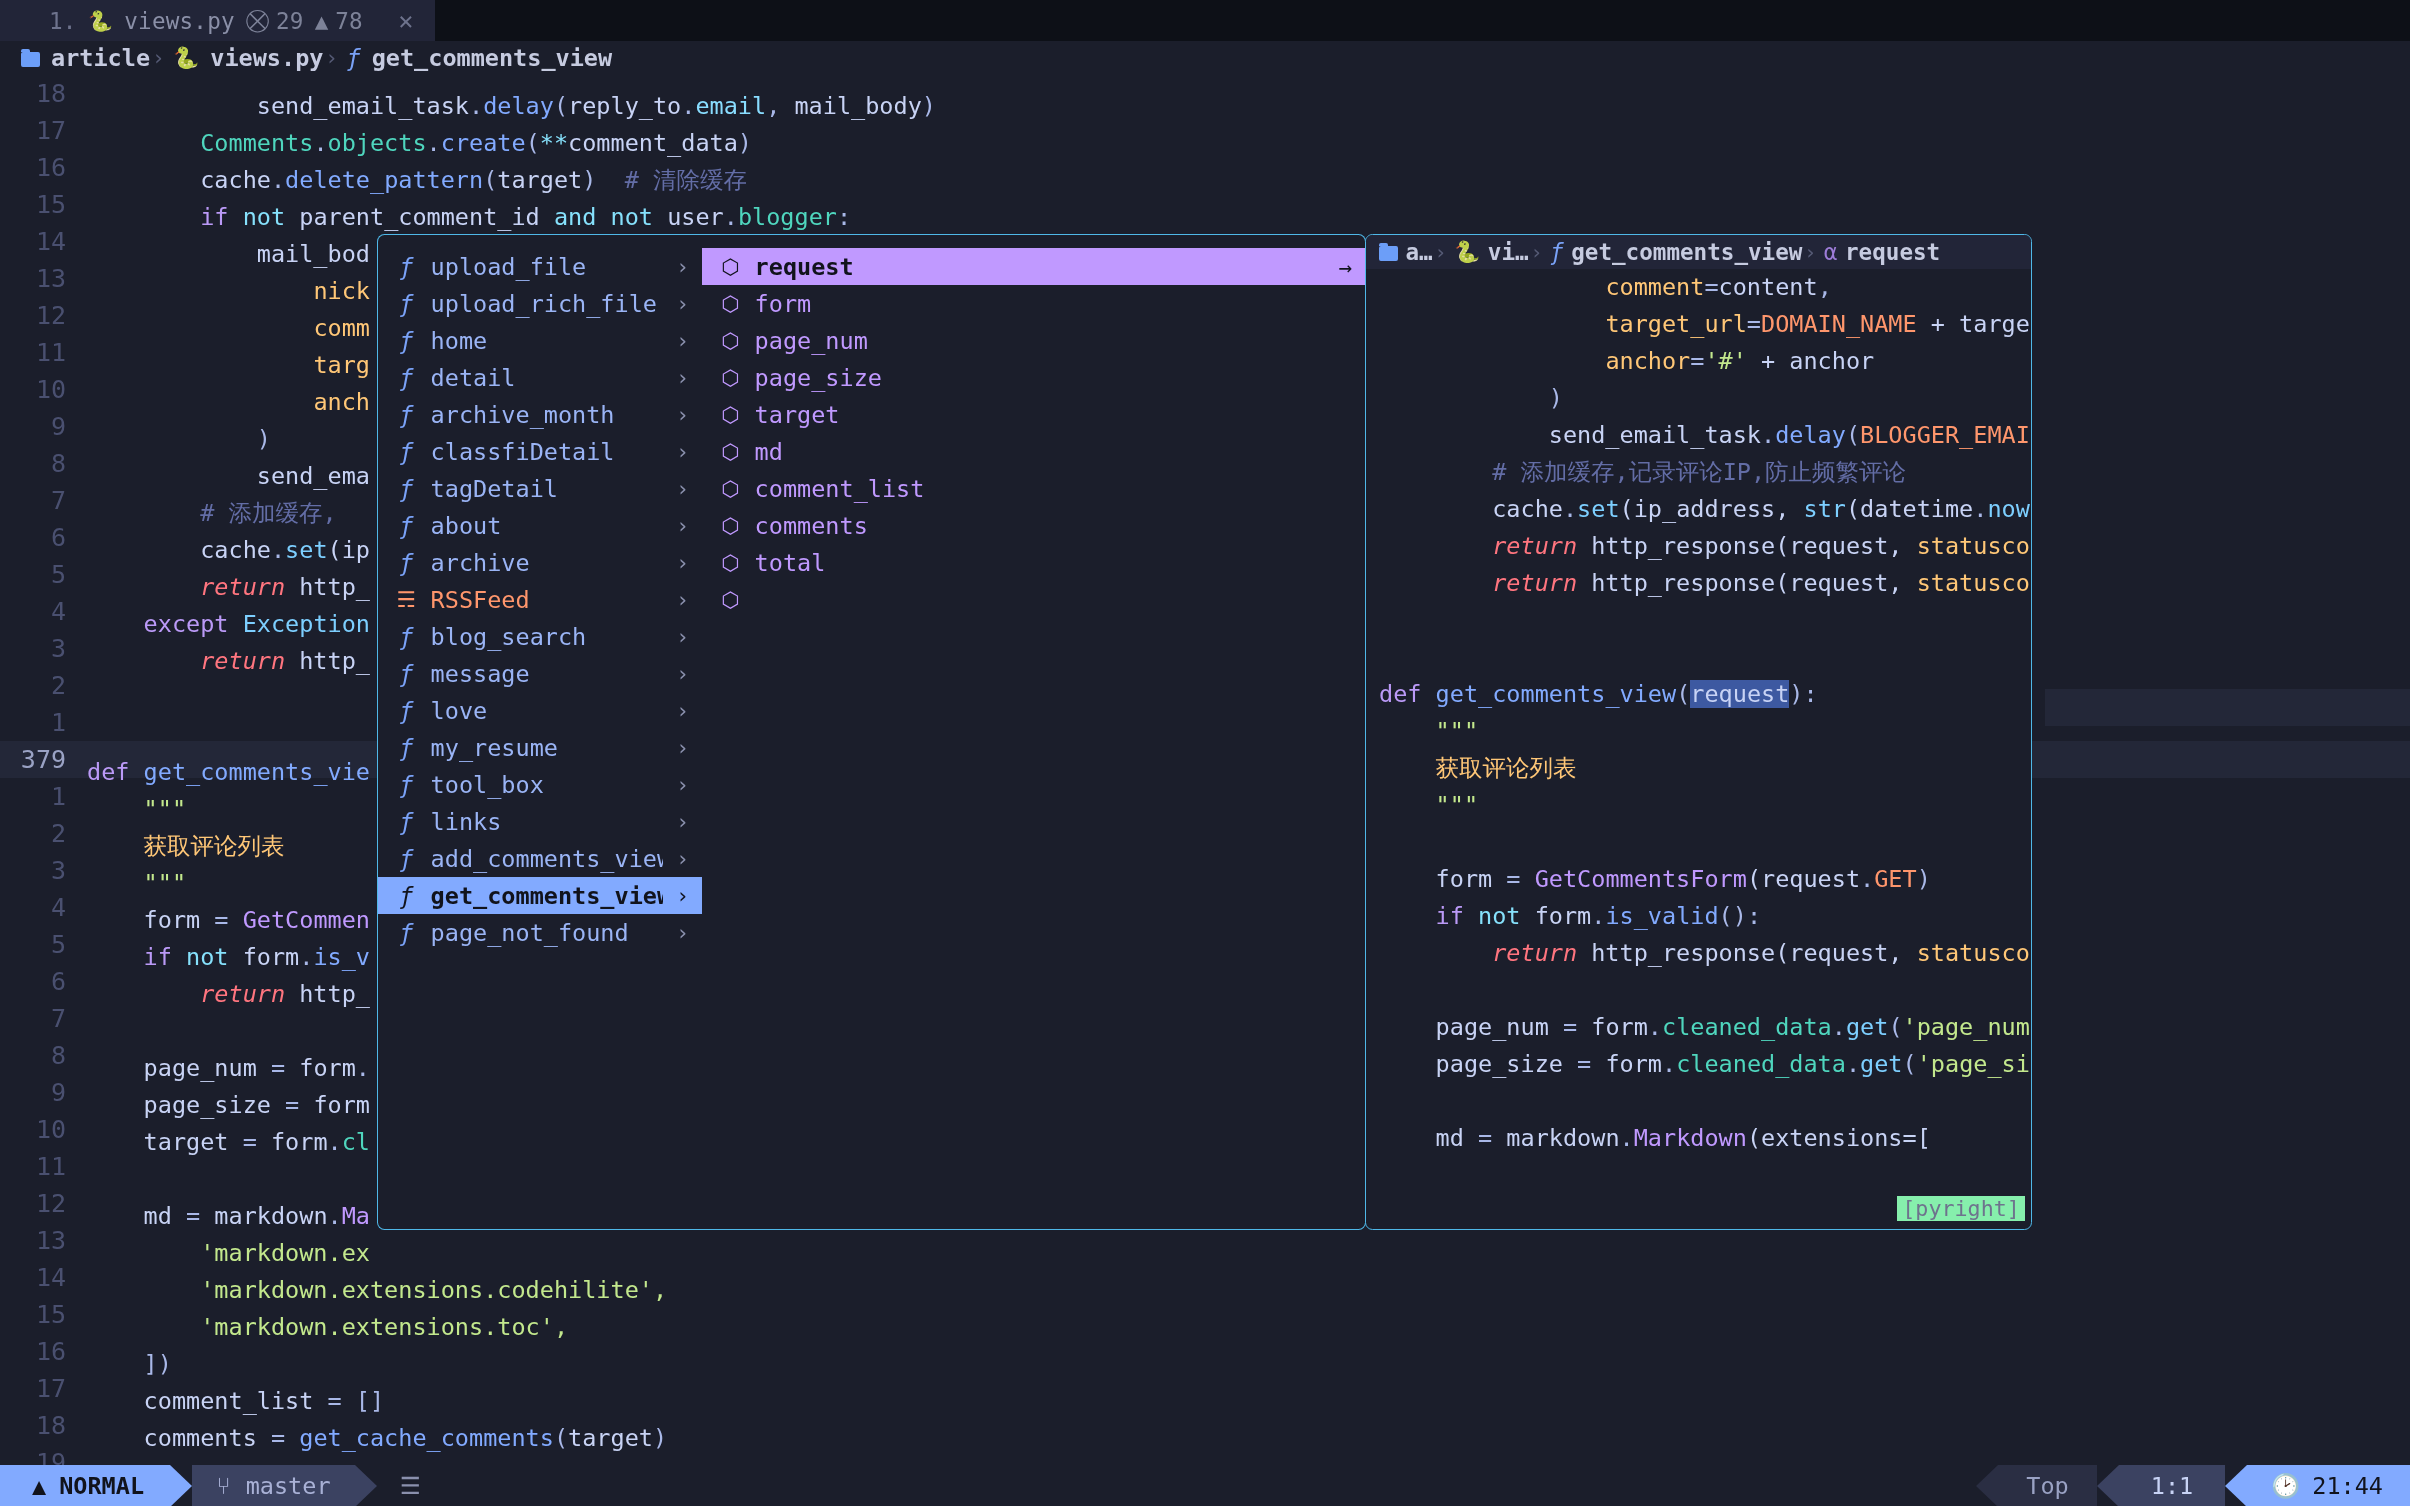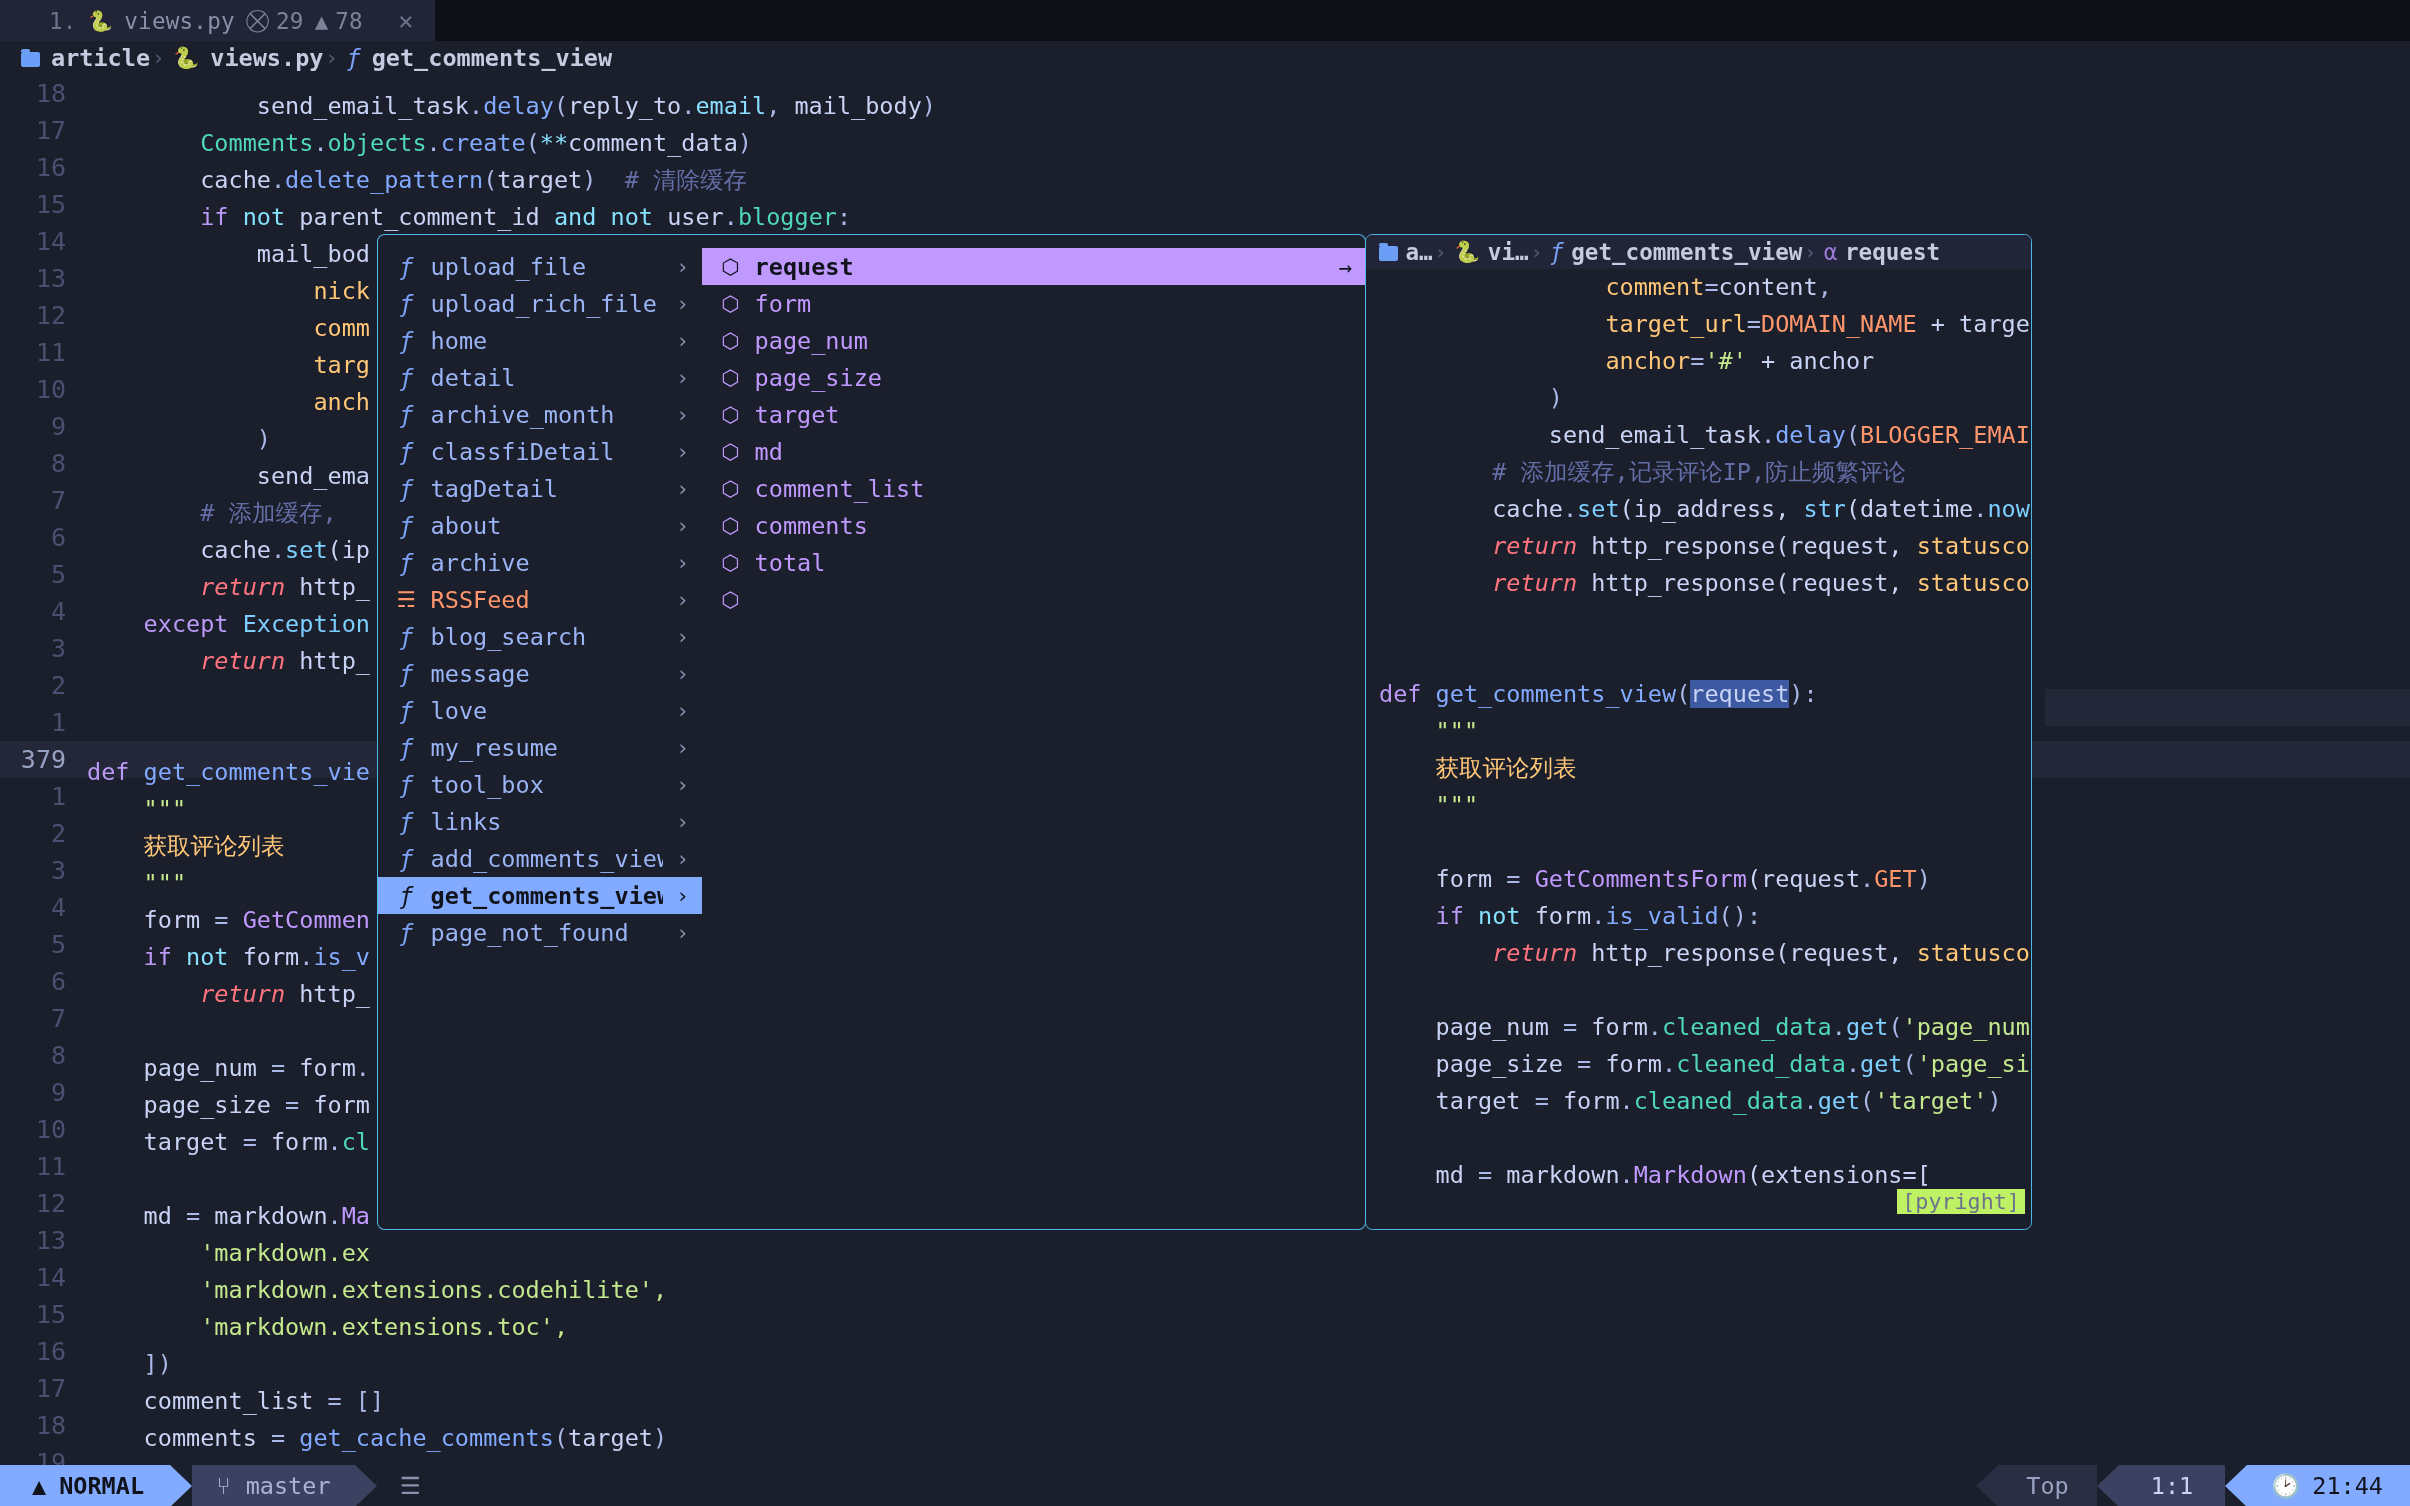--- a/index.html
+++ b/index.html
@@ -109,22 +109,22 @@
   
   #preview{position:absolute;background:#1b1e2b;}
   .pvhead{
     height:34px;display:flex;align-items:center;gap:0;
     font-size:22.6px;font-weight:bold;padding-left:13px;background:#222538;
   }
   .pvhead .sep{color:#555a75;margin:0 7.5px 0 1.9px;font-weight:normal;font-size:20px;}
   .pvhead .crumb{display:flex;align-items:center;gap:7.5px;}
   .pvline{height:37px;line-height:37px;font-size:23.5px;white-space:pre;padding-left:13px;overflow:hidden;}
   .pvtag{
-    position:absolute;right:5.6px;bottom:15px;color:#6e738d;font-size:21.7px;
-    background:#bef264;padding:0 5.6px;
+    position:absolute;right:5.6px;bottom:8px;color:#6e738d;font-size:21.7px;
+    background:#86efac;padding:0 5.6px;
   }
   .selword{background:#3d59a1;color:#c8d3f5;}
   
   #rightshade{
     position:absolute;left:2045px;top:689px;width:365px;height:37px;
     background:#232738;
   }
   
   #status{
     position:absolute;left:0;bottom:0;width:2411px;height:42px;
@@ -375,21 +375,20 @@
       <div class="pvline"><span class="id">    </span><span class="str">"""</span></div>
       <div class="pvline"><span class="id">    </span><span class="zh">获取评论列表</span></div>
       <div class="pvline"><span class="id">    </span><span class="str">"""</span></div>
       <div class="pvline">&nbsp;</div>
       <div class="pvline"><span class="id">    </span><span class="id">form</span><span class="punct"> = </span><span class="purp">GetCommentsForm</span><span class="id">(request</span><span class="punct">.</span><span class="const">GET</span><span class="punct">)</span></div>
       <div class="pvline"><span class="id">    </span><span class="kw">if</span><span class="id"> </span><span class="tealkw">not</span><span class="id"> form</span><span class="punct">.</span><span class="fn">is_valid</span><span class="punct">():</span></div>
       <div class="pvline"><span class="id">        </span><span class="ret">return</span><span class="id"> http_response(request, </span><span class="param">statusco</span></div>
       <div class="pvline">&nbsp;</div>
       <div class="pvline"><span class="id">    </span><span class="id">page_num</span><span class="punct"> = </span><span class="id">form</span><span class="punct">.</span><span class="cls">cleaned_data</span><span class="punct">.</span><span class="meth">get</span><span class="punct">(</span><span class="str">'page_num</span></div>
       <div class="pvline"><span class="id">    </span><span class="id">page_size</span><span class="punct"> = </span><span class="id">form</span><span class="punct">.</span><span class="cls">cleaned_data</span><span class="punct">.</span><span class="meth">get</span><span class="punct">(</span><span class="str">'page_si</span></div>
-      <div class="pvline"><span class="id">    </span><span class="id">target</span><span class="punct"> = </span><span class="id">form</span><span class="punct">.</span><span class="cls">cleaned_data</span><span class="punct">.</span><span class="meth">get</span><span class="punct">(</span><span class="str">'target'</span><span class="punct">)</span></div>
       <div class="pvline">&nbsp;</div>
       <div class="pvline"><span class="id">    </span><span class="id">md</span><span class="punct"> = </span><span class="id">markdown</span><span class="punct">.</span><span class="purp">Markdown</span><span class="id">(extensions=[</span></div>
     </div>
   <div class="pvtag">[pyright]</div>
 </div>
 
 <div id="status">
   <div class="sl mode">
     <span>▲</span>
     <span>NORMAL</span>

